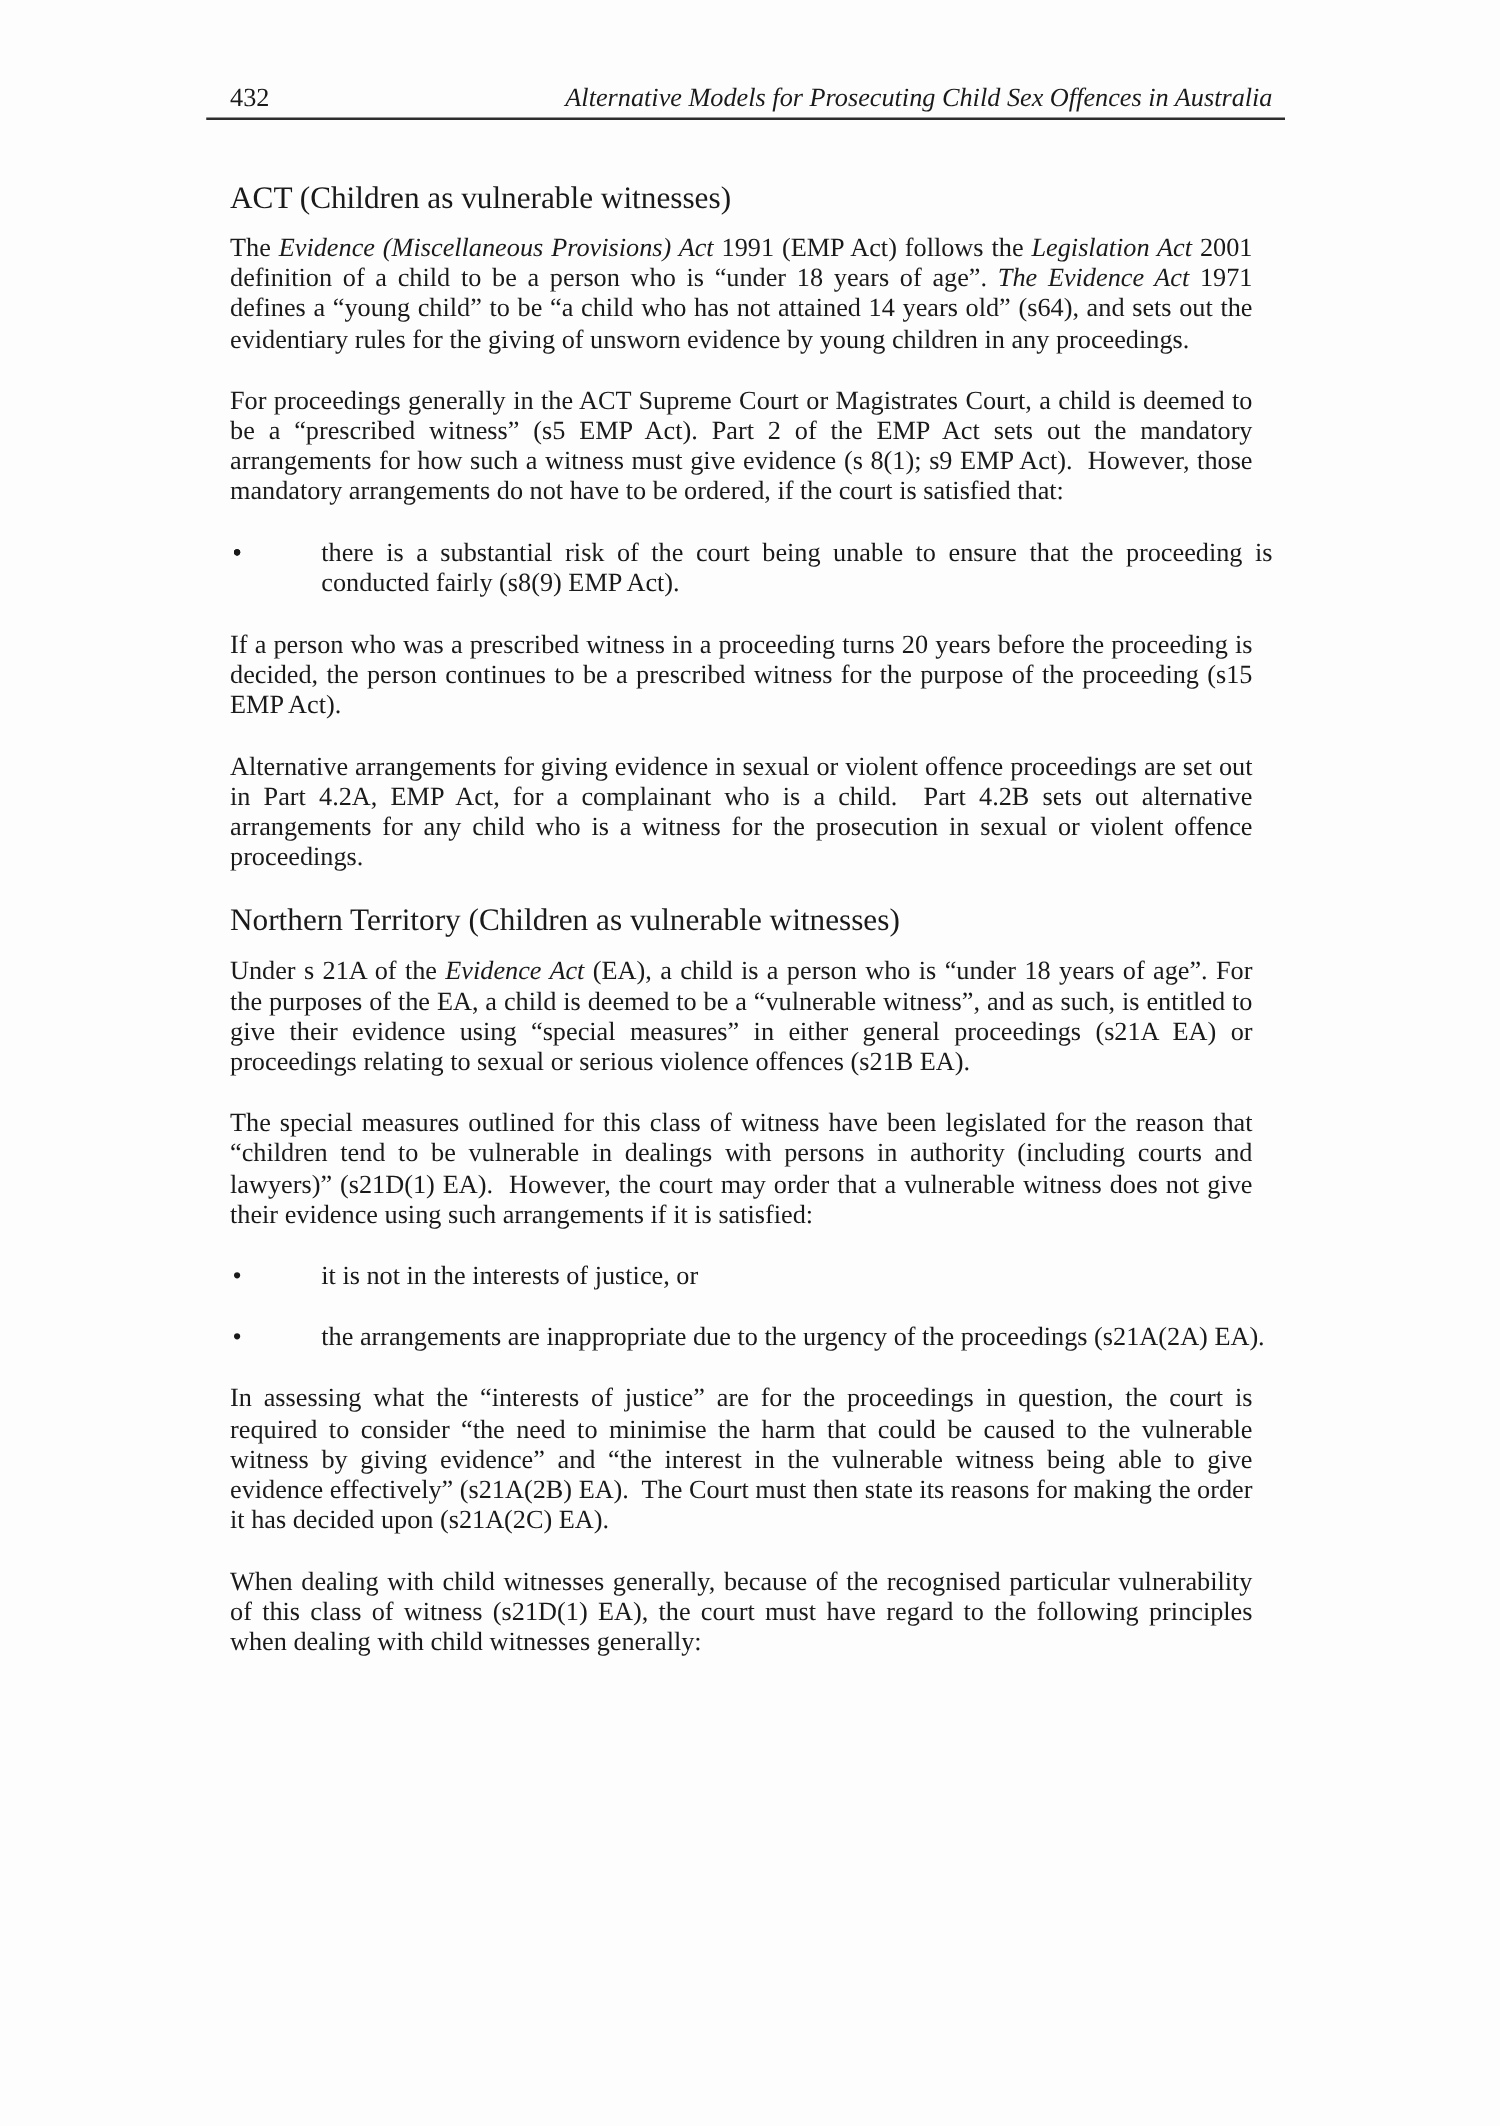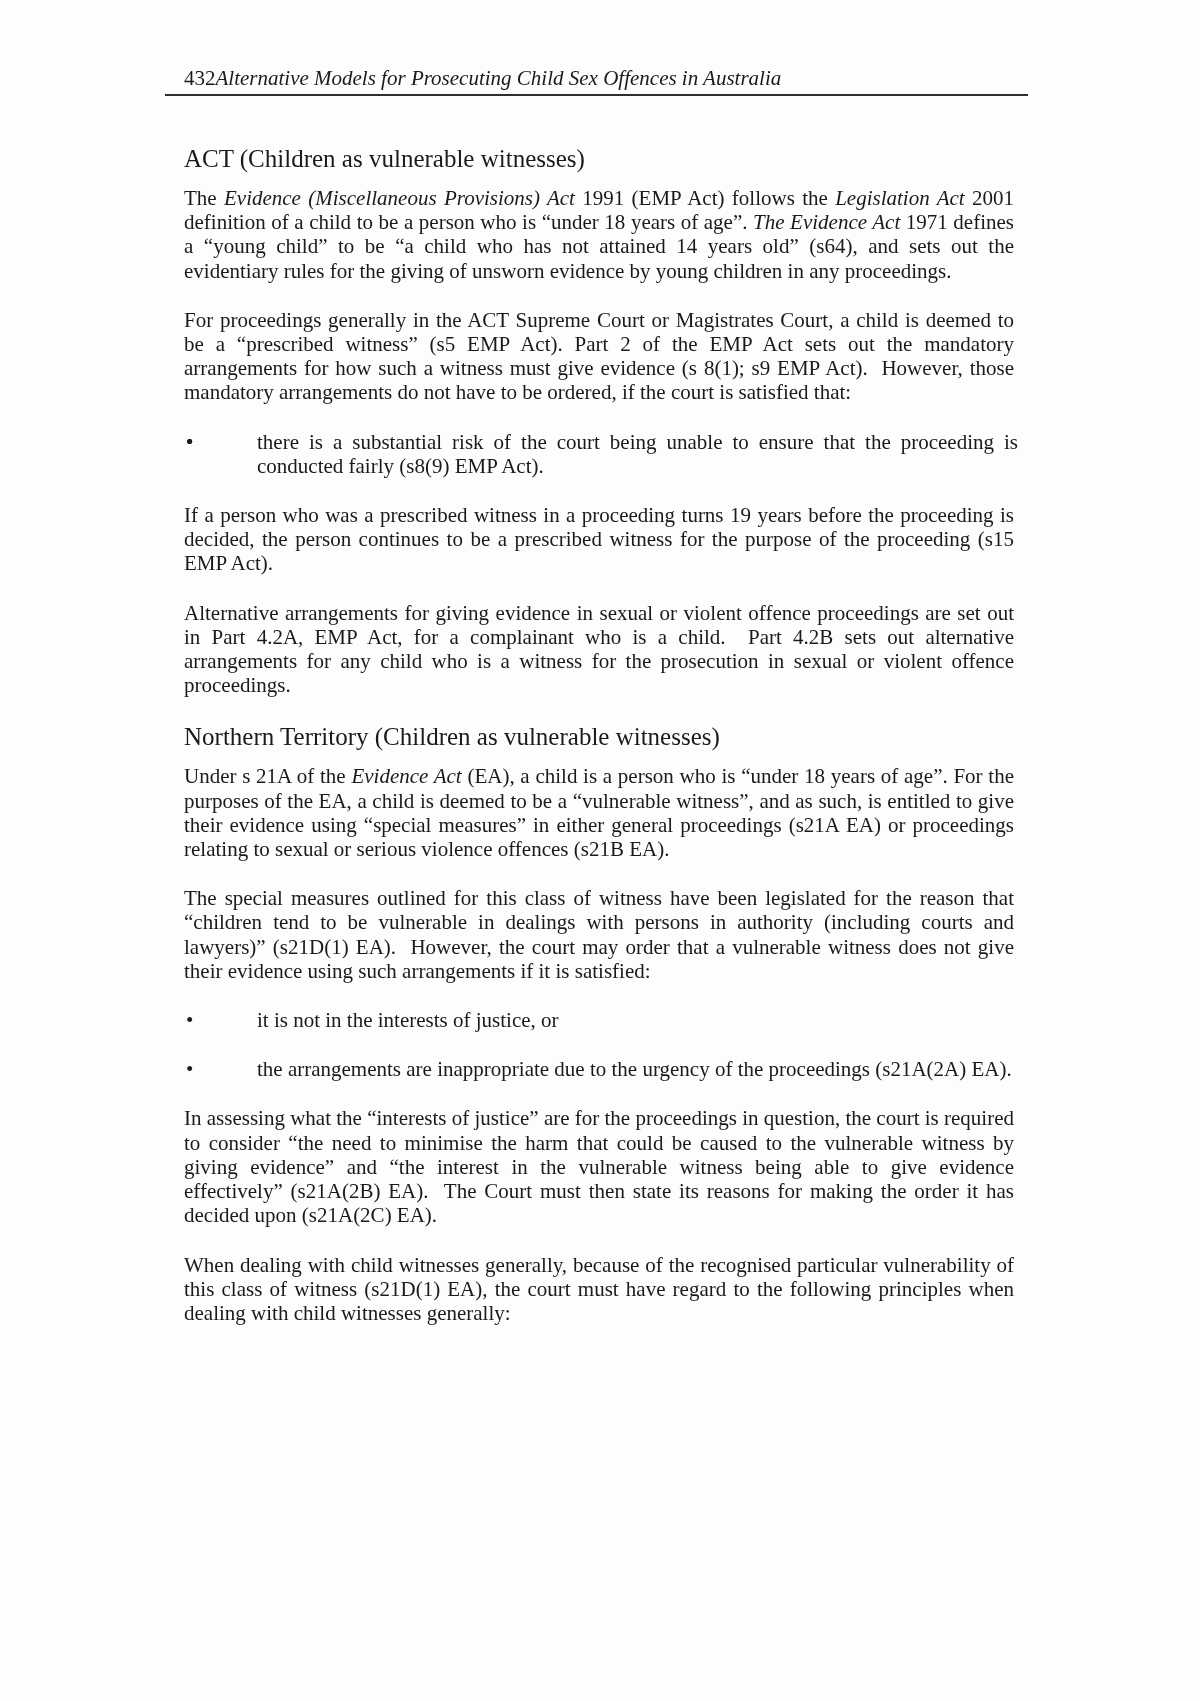--- a/index.html
+++ b/index.html
@@ -16,21 +16,21 @@
     overflow: hidden;
   }
   .content {
     position: absolute;
     left: 184px;
     top: 66px;
     width: 834px;
   }
   .page-header {
     display: flex;
-    justify-content: flex-start;
+    justify-content: space-between;
     align-items: baseline;
     font-size: 21px;
     line-height: 24px;
     border-bottom: 2px solid #2e2e2e;
     margin-left: -19px;
     margin-right: -10px;
     padding: 0 10px 4px 19px;
   }
   .page-number { font-style: normal; }
   .running-title { font-style: italic; }
@@ -40,21 +40,21 @@
     font-weight: normal;
     margin: 48px 0 12px 0;
   }
   .section-nt h2.section-heading {
     margin-top: 20px;
   }
   p.para {
     font-size: 21px;
     line-height: 24.2px;
     text-align: justify;
-    margin: 0 4px 25px 0;
+    margin: 0 16px 25px 0;
   }
   .it { font-style: italic; }
   ul.bullet-list {
     list-style: none;
     margin: 0;
     padding: 0;
   }
   li.bullet-item {
     position: relative;
     padding-left: 73px;
@@ -85,21 +85,21 @@
     <p class="para"><span>The </span><span class="it">Evidence (Miscellaneous Provisions) Act</span><span> 1991 (EMP Act) follows the </span><span class="it">Legislation Act</span><span> 2001 definition of a child to be a person who is “under 18 years of age”. </span><span class="it">The Evidence Act</span><span> 1971 defines a “young child” to be “a child who has not attained 14 years old” (s64), and sets out the evidentiary rules for the giving of unsworn evidence by young children in any proceedings.</span></p>
 
     <p class="para">For proceedings generally in the ACT Supreme Court or Magistrates Court, a child is deemed to be a “prescribed witness” (s5 EMP Act). Part 2 of the EMP Act sets out the mandatory arrangements for how such a witness must give evidence (s 8(1); s9 EMP Act).&nbsp; However, those mandatory arrangements do not have to be ordered, if the court is satisfied that:</p>
 
     <ul class="bullet-list">
       <li class="bullet-item"><span class="bullet-glyph">•</span></li>
       <li class="bullet-item"><span class="bullet-glyph">•</span></li>
       <li class="bullet-item"><span class="bullet-glyph">•</span><span>there is a substantial risk of the court being unable to ensure that the proceeding is conducted fairly (s8(9) EMP Act).</span></li>
     </ul>
 
-    <p class="para">If a person who was a prescribed witness in a proceeding turns 19 years before the proceeding is decided, the person continues to be a prescribed witness for the purpose of the proceeding (s15 EMP Act).</p>
+    <p class="para">If a person who was a prescribed witness in a proceeding turns 20 years before the proceeding is decided, the person continues to be a prescribed witness for the purpose of the proceeding (s15 EMP Act).</p>
 
     <p class="para">Alternative arrangements for giving evidence in sexual or violent offence proceedings are set out in Part 4.2A, EMP Act, for a complainant who is a child.&nbsp; Part 4.2B sets out alternative arrangements for any child who is a witness for the prosecution in sexual or violent offence proceedings.</p>
   </section>
 
   <section class="section-nt">
     <h2 class="section-heading">Northern Territory (Children as vulnerable witnesses)</h2>
 
     <p class="para"><span>Under s 21A of the </span><span class="it">Evidence Act</span><span> (EA), a child is a person who is “under 18 years of age”. For the purposes of the EA, a child is deemed to be a “vulnerable witness”, and as such, is entitled to give their evidence using “special measures” in either general proceedings (s21A EA) or proceedings relating to sexual or serious violence offences (s21B EA).</span></p>
 
     <p class="para">The special measures outlined for this class of witness have been legislated for the reason that “children tend to be vulnerable in dealings with persons in authority (including courts and lawyers)” (s21D(1) EA).&nbsp; However, the court may order that a vulnerable witness does not give their evidence using such arrangements if it is satisfied:</p>

